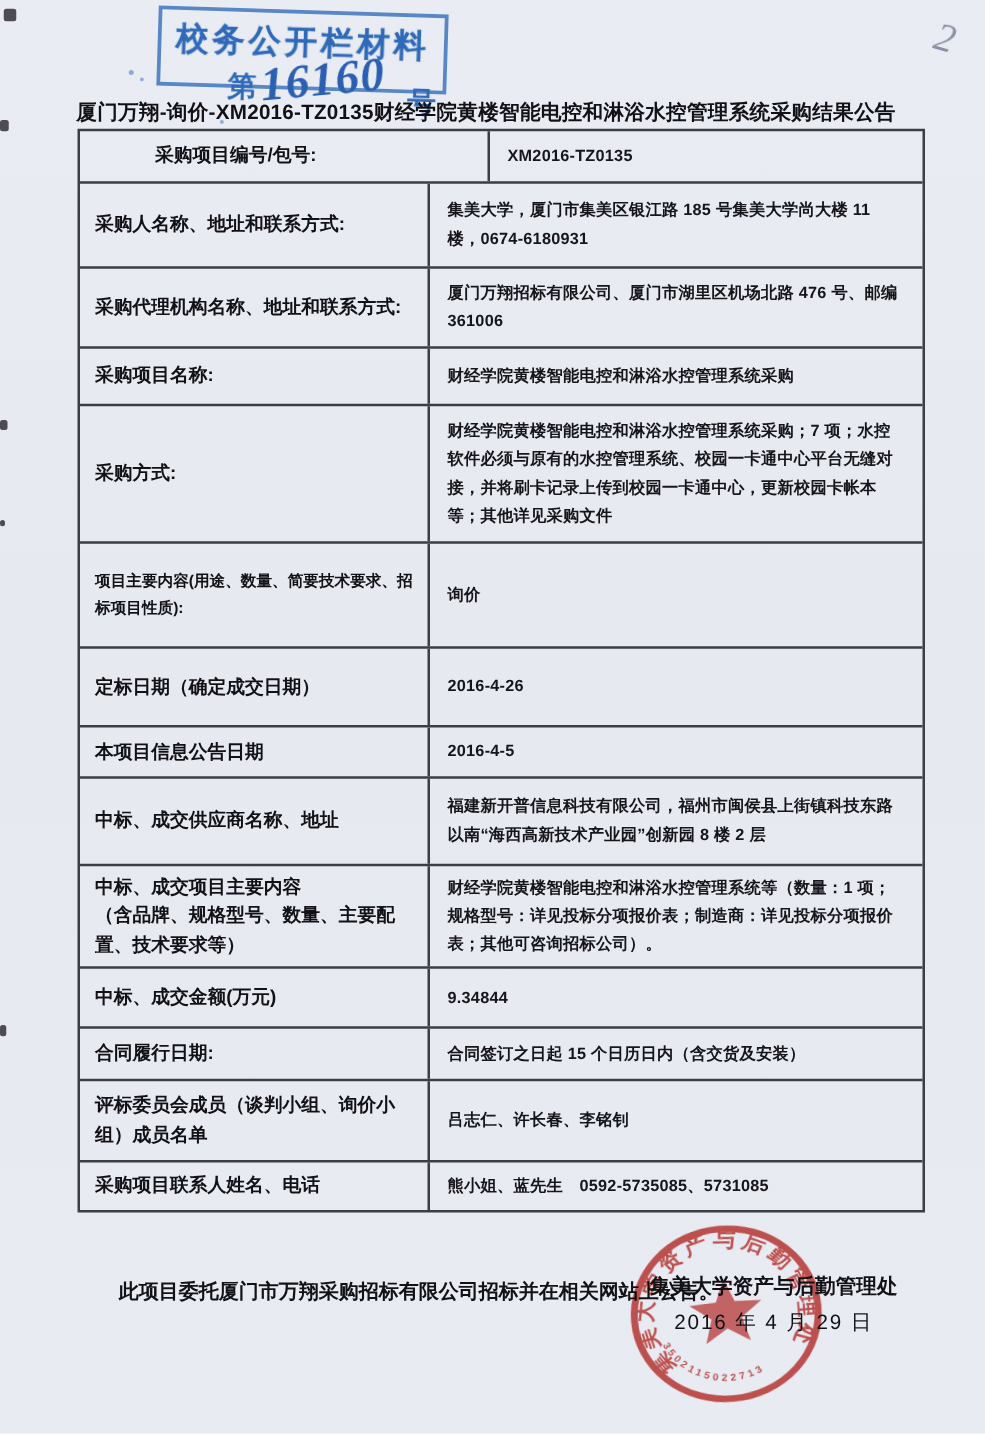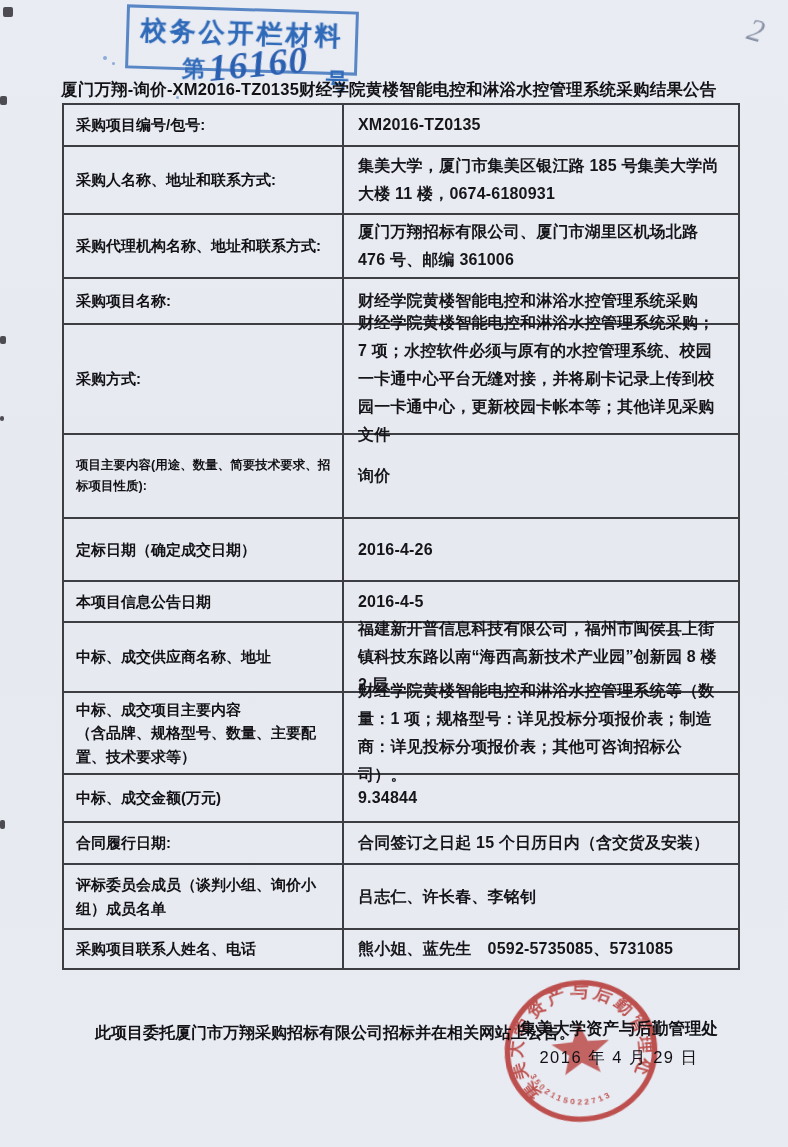--- a/index.html
+++ b/index.html
@@ -37,31 +37,31 @@
   .title{
     position:absolute; left:61px; top:79px; width:690px;
     font-size:16.5px; font-weight:700; letter-spacing:.2px; white-space:nowrap; color:#121216;
   }
   
   .table{
     position:absolute; left:62px; top:103px; width:678px;
     border:2px solid #3d3d44; box-sizing:border-box; background:transparent;
   }
   .row{display:flex; border-top:2px solid #3d3d44; box-sizing:border-box;}
-  .row:first-child{border-top:none;}
+  .row:first-child{border-top:none;padding-left:48px;}
   .cl{
     width:278px; box-sizing:border-box; padding:4px 8px 4px 12px;
     display:flex; align-items:center;
     font-weight:700; font-size:15px; line-height:1.55; white-space:pre-line; color:#121216;
   }
   .cl.small{font-size:12.5px; line-height:1.7;}
   .cv{
     flex:1; box-sizing:border-box; border-left:2px solid #3d3d44;
     padding:5px 18px 5px 14px; display:flex; align-items:center;
-    font-size:16px; font-weight:600; line-height:1.75; letter-spacing:.2px; color:#15151a;
+    font-size:13px; font-weight:600; line-height:1.75; letter-spacing:.2px; color:#15151a;
   }
   
   .note{position:absolute; left:95px; top:1023px; font-size:16px; font-weight:700; color:#121216;}
   .sig-block{position:absolute; left:500px; top:1018px; width:238px; text-align:center; z-index:3;}
   .signer{font-size:16.5px; font-weight:700; white-space:nowrap; color:#121216;}
   .sig-date{margin-top:7px; font-size:16.5px; font-weight:400; letter-spacing:1.5px; color:#121216;}
   
   .seal{
     position:absolute; left:501px; top:977px; width:160px; height:148px; z-index:2;
     opacity:.82; mix-blend-mode:multiply; transform:rotate(-5deg); filter:blur(.3px);

